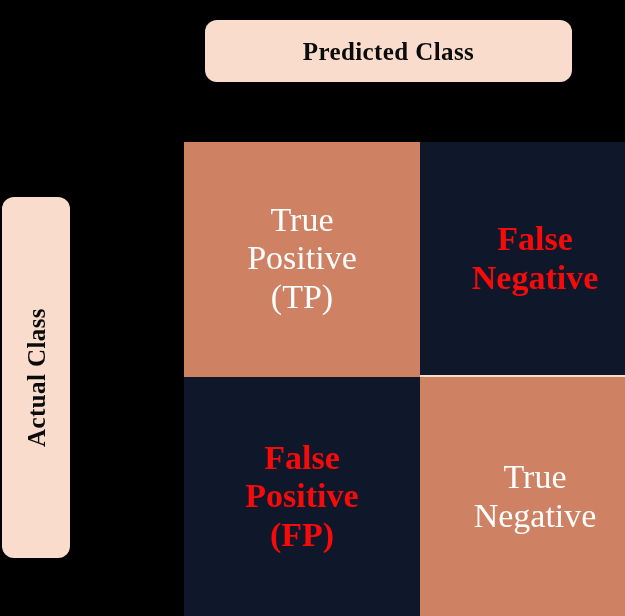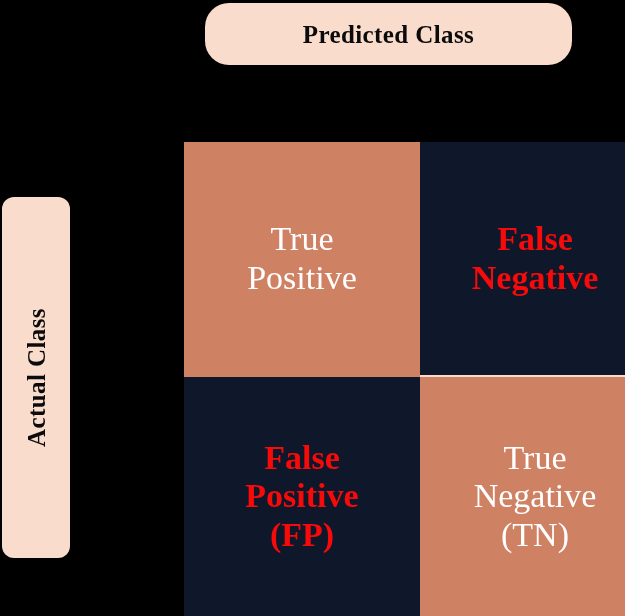--- a/index.html
+++ b/index.html
@@ -18,25 +18,25 @@
     position: relative;
     width: 625px;
     height: 616px;
     background: #000000;
   }
 
   
   .predicted-banner {
     position: absolute;
     left: 205px;
-    top: 3px;
+    top: 20px;
     width: 367px;
     height: 62px;
     background: #F9DCCC;
-    border-radius: 24px;
+    border-radius: 12px;
     display: flex;
     align-items: center;
     justify-content: center;
     box-sizing: border-box;
   }
   .predicted-banner .label {
     font-family: "Liberation Serif", "DejaVu Serif", serif;
     font-size: 25px;
     font-weight: bold;
     color: #0B0B0B;
@@ -132,33 +132,33 @@
 
   <div class="actual-banner">
     <span class="label">Actual Class</span>
   </div>
 
   <div class="matrix">
 
     <div class="cell cell--correct cell--tp">
       <span class="line">True</span>
       <span class="line">Positive</span>
+      <span class="line">(TP)</span>
     </div>
 
     <div class="cell cell--error cell--fn">
       <span class="line">False</span>
       <span class="line">Negative</span>
     </div>
 
     <div class="cell cell--error">
       <span class="line">False</span>
       <span class="line">Positive</span>
       <span class="line">(FP)</span>
     </div>
 
     <div class="cell cell--correct">
       <span class="line">True</span>
       <span class="line">Negative</span>
-      <span class="line">(TN)</span>
     </div>
 
   </div>
 </div>
 
 </body></html>

